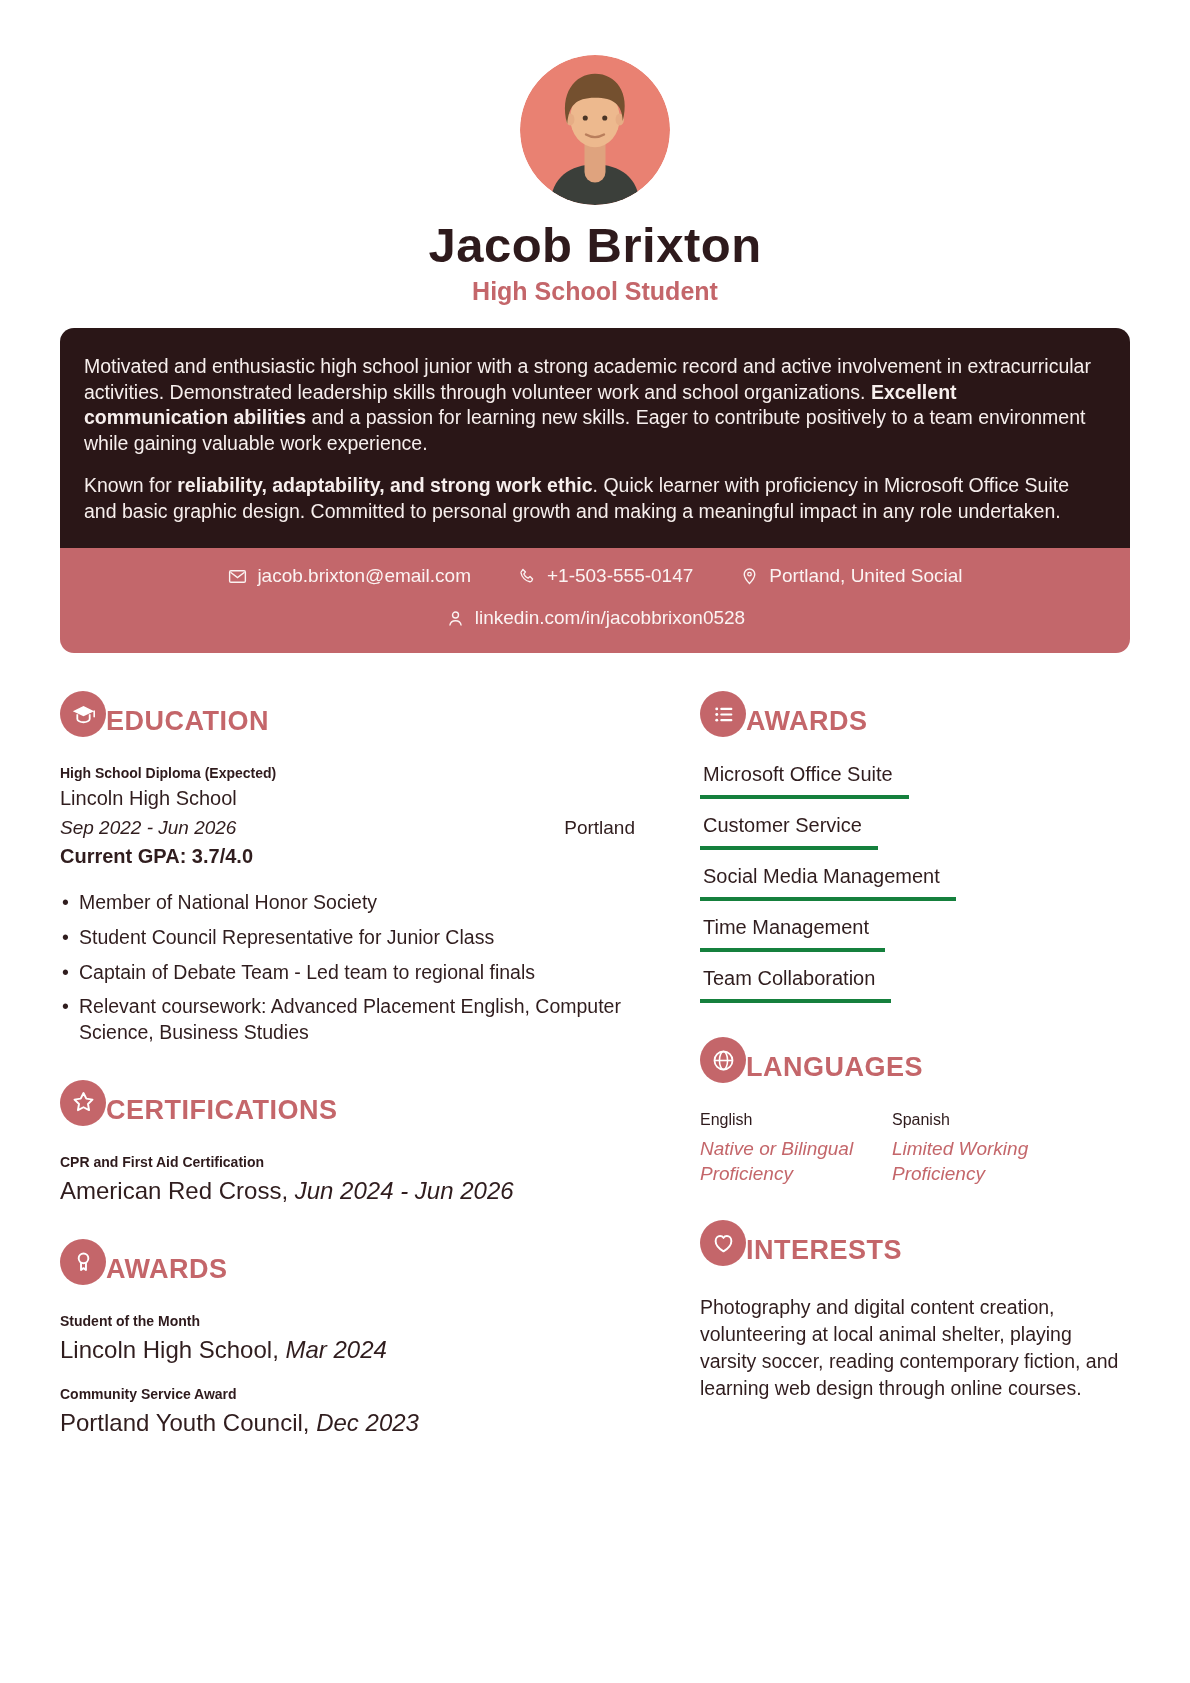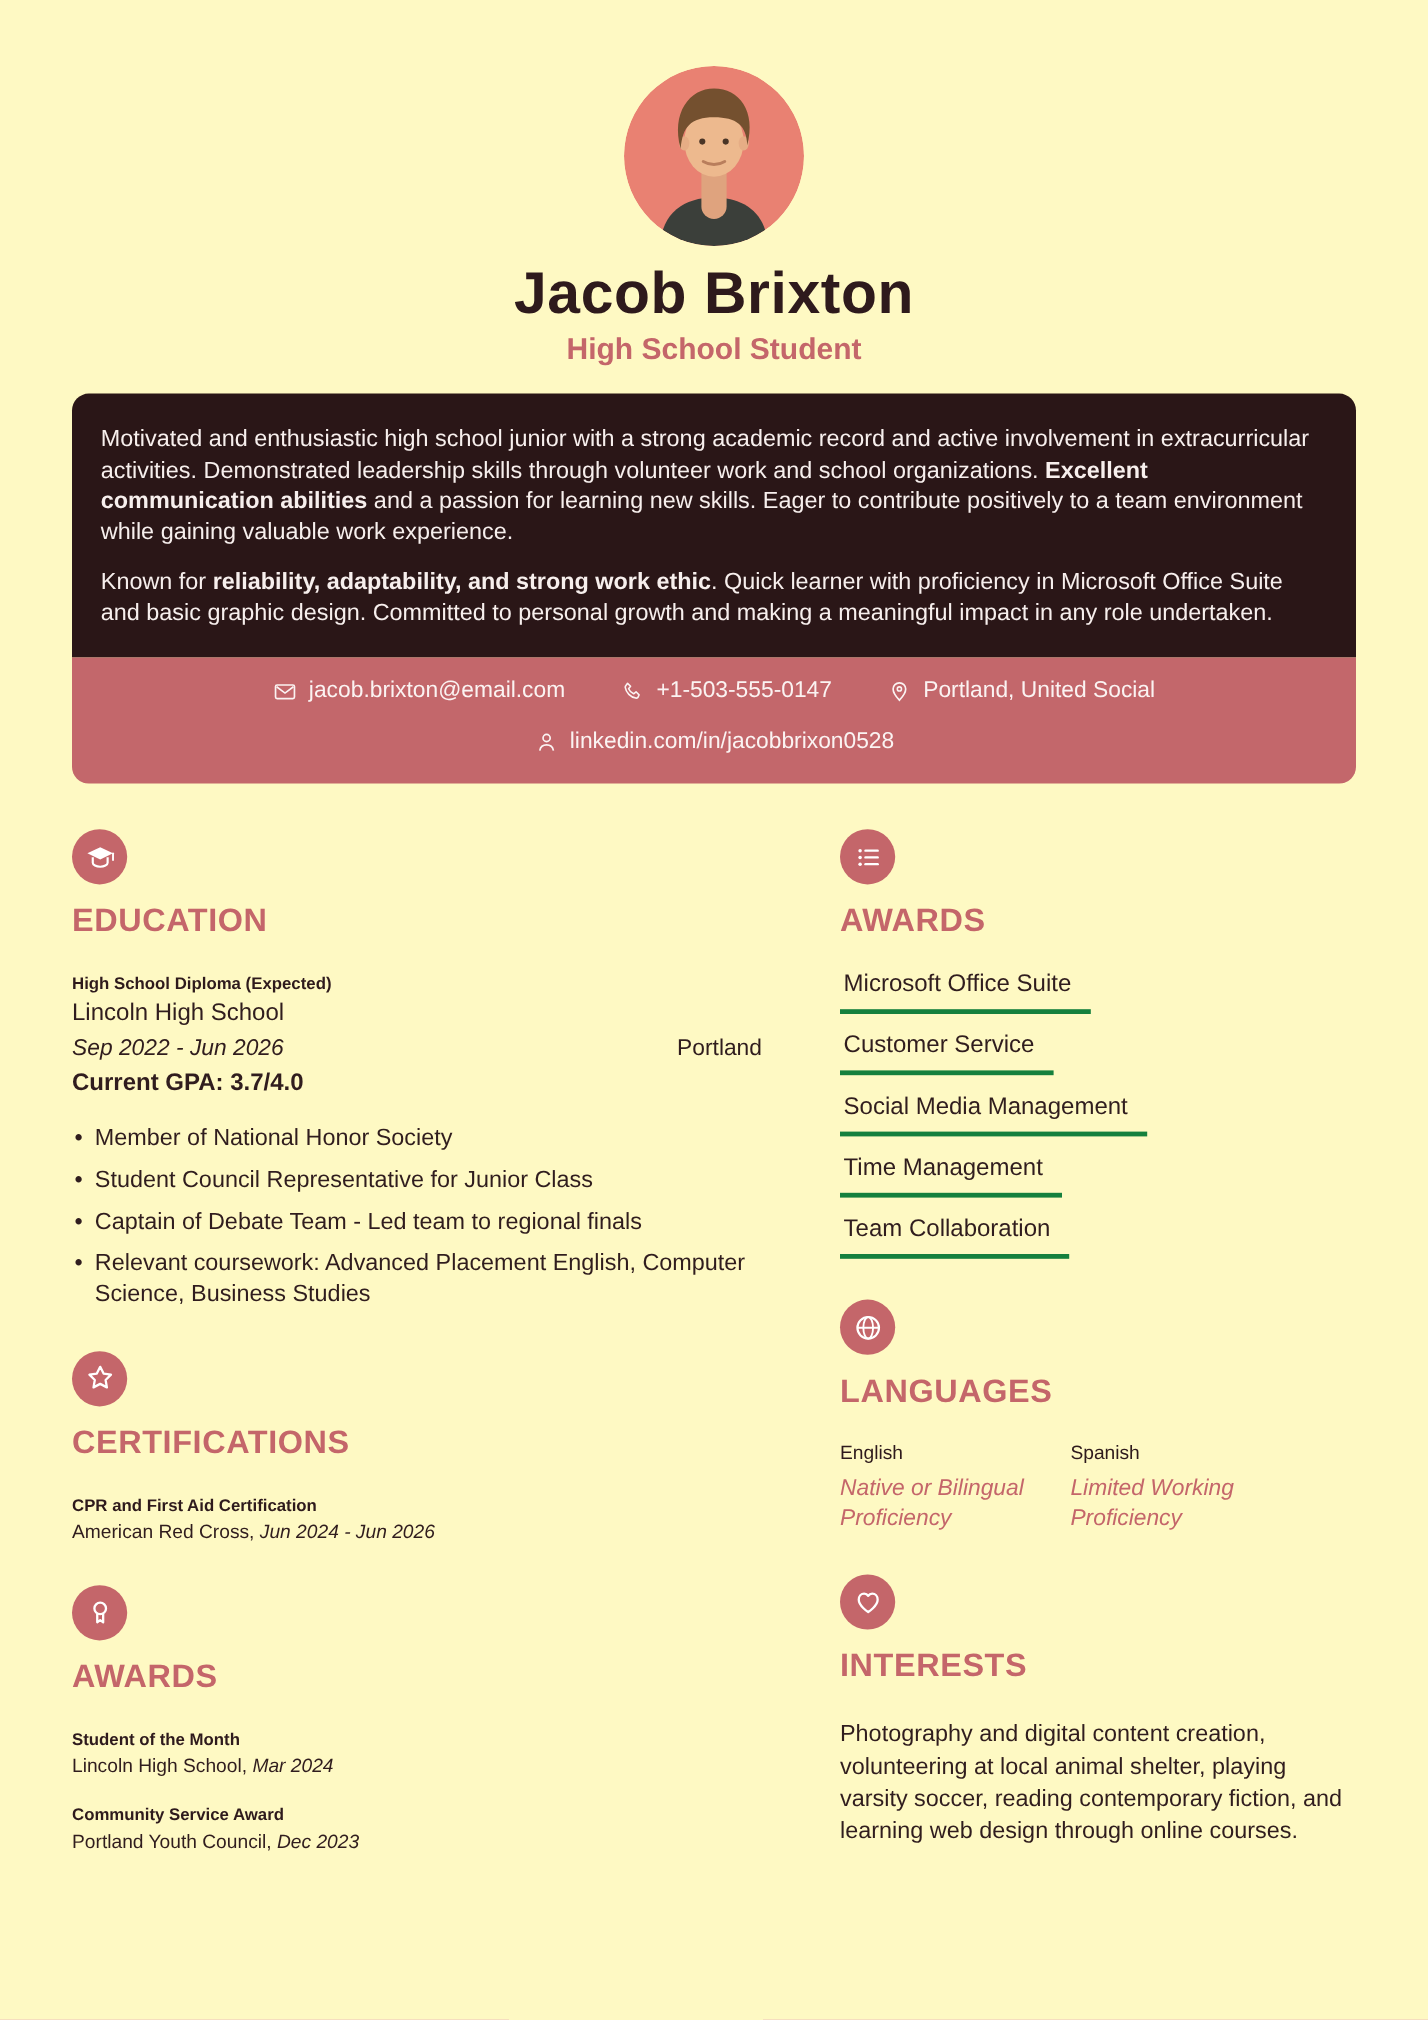--- a/index.html
+++ b/index.html
@@ -6,21 +6,21 @@
   html, body { width: 1190px; }
   body {
     font-family: "Liberation Sans", "DejaVu Sans", sans-serif;
     background: #eab9bc;
     color: #301d1e;
   }
   .page {
     position: relative;
     width: 1190px;
     height: 1683px;
-    background: #fef9c3;
+    background: #ffffff;
     overflow: hidden;
   }
 
   
   .photo-wrap {
     width: 150px; height: 150px;
     margin: 55px auto 0;
     border-radius: 50%;
     overflow: hidden;
   }
@@ -76,24 +76,22 @@
   
   .columns {
     display: grid;
     grid-template-columns: 575px 1fr;
     column-gap: 65px;
     margin: 38px 60px 0;
   }
 
   .section-header {
     display: flex;
-    align-items: flex-start;
-    gap: 15px;
+    align-items: flex-end;
     margin-bottom: 28px;
-    flex-direction: column;
   }
   .icon-circle {
     width: 46px; height: 46px;
     border-radius: 50%;
     background: #c4666a;
     display: flex; align-items: center; justify-content: center;
     flex: 0 0 auto;
   }
   .icon-circle svg { width: 27px; height: 27px; display: block; }
   .section-title {
@@ -120,21 +118,21 @@
     padding-left: 19px;
     font-size: 19.5px;
     line-height: 1.32;
     margin-bottom: 9px;
   }
   ul.bullets li::before {
     content: "•";
     position: absolute; left: 2px; top: 0;
   }
 
-  .issuer-line { margin-top: 7px; font-size: 16px; }
+  .issuer-line { margin-top: 7px; font-size: 24px; }
   .issuer-line .it { font-style: italic; }
   .award-entry + .award-entry { margin-top: 22px; }
 
   
   .skill-item {
     display: table;
     font-size: 20px;
     padding: 0 16px 9px 3px;
     border-bottom: 4px solid #15803d;
     margin-bottom: 15px;

